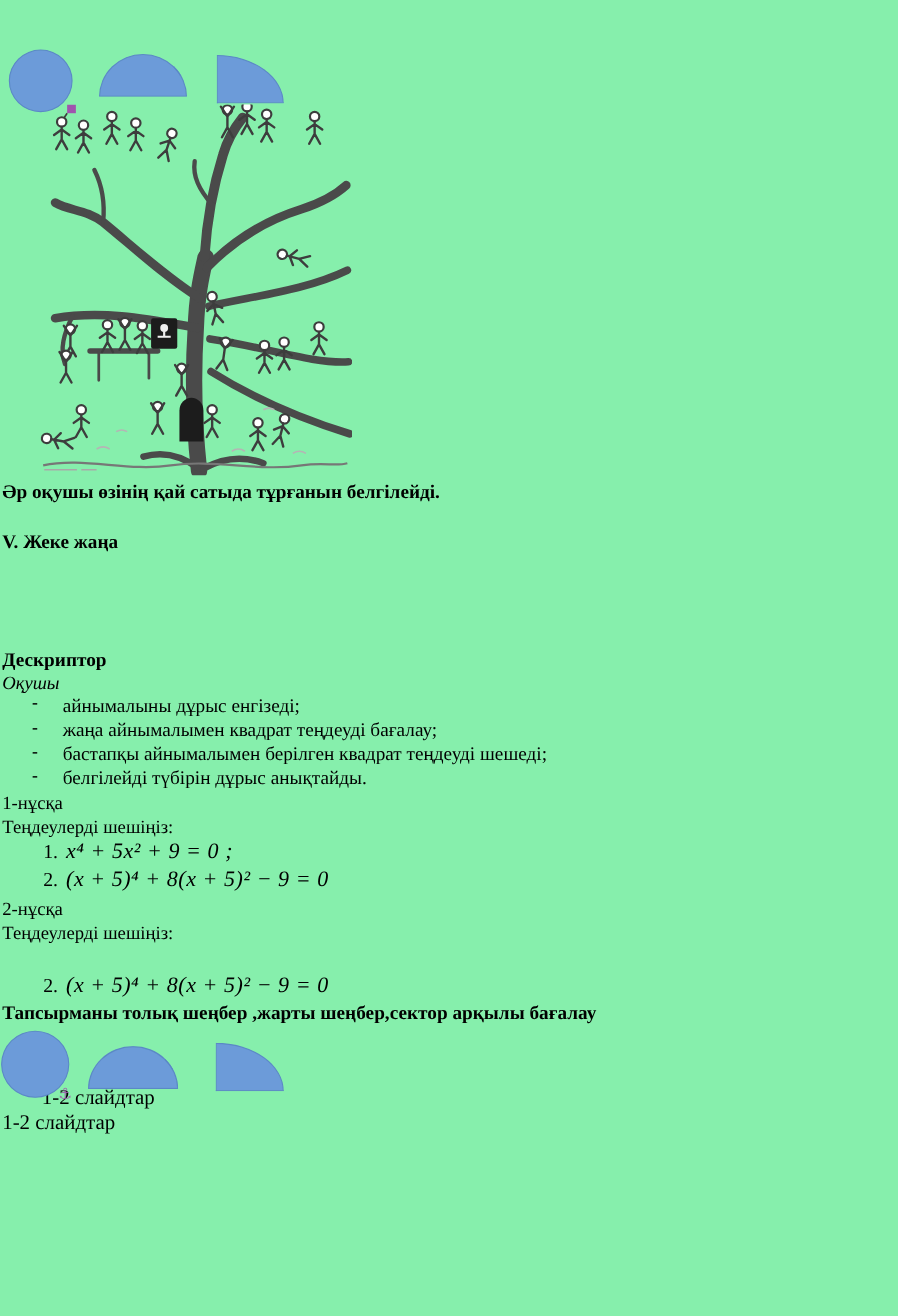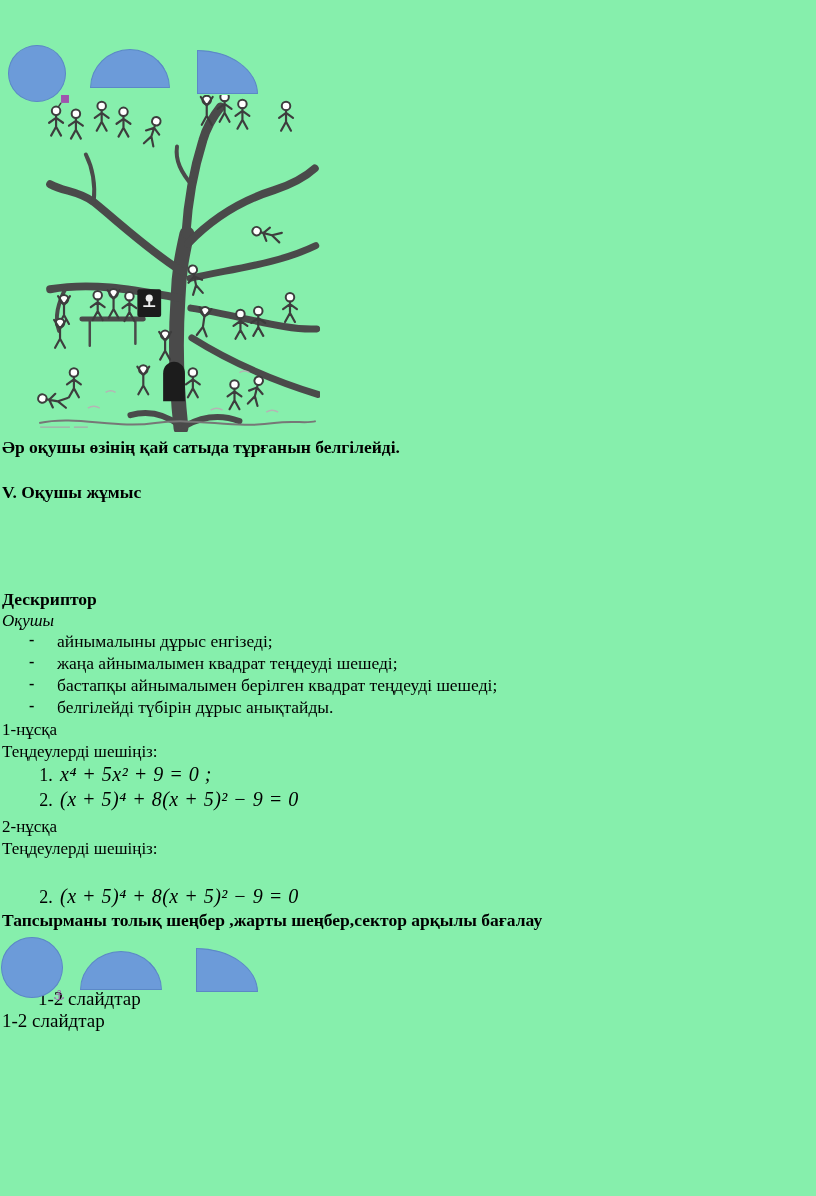--- a/index.html
+++ b/index.html
@@ -133,31 +133,31 @@
         <use href="#fig" transform="translate(16,308) rotate(-80)"></use>
         <use href="#fig" transform="translate(200,302)"></use>
         <use href="#fig" transform="translate(222,298) rotate(14)"></use>
         <use href="#fig" transform="translate(206,231)"></use>
         <use href="#fig" transform="translate(224,228)"></use>
       </g>
     </svg>
   </div>
 
   <div class="txt bold" style="top:436px;">Әр оқушы өзінің қай сатыда тұрғанын белгілейді.</div>
-  <div class="txt bold" style="top:481px;">V. Оқушы жұмыс</div>
+  <div class="txt bold" style="top:481px;">V. Жеке жаңа</div>
   <div class="txt bold" style="top:588px;">Дескриптор</div>
   <div class="txt italic" style="top:610px;">Оқушы</div>
 
   <div class="dash-item" style="top:631px;">
     <span class="dash">-</span>
     <span class="it-label">айнымалыны дұрыс енгізеді;</span>
   </div>
   <div class="dash-item" style="top:653px;">
     <span class="dash">-</span>
-    <span class="it-label">жаңа айнымалымен квадрат теңдеуді шешеді;</span>
+    <span class="it-label">жаңа айнымалымен квадрат теңдеуді бағалау;</span>
   </div>
   <div class="dash-item" style="top:675px;">
     <span class="dash">-</span>
     <span class="it-label">бастапқы айнымалымен берілген квадрат теңдеуді шешеді;</span>
   </div>
   <div class="dash-item" style="top:697px;">
     <span class="dash">-</span>
     <span class="it-label">белгілейді түбірін дұрыс анықтайды.</span>
   </div>
 

